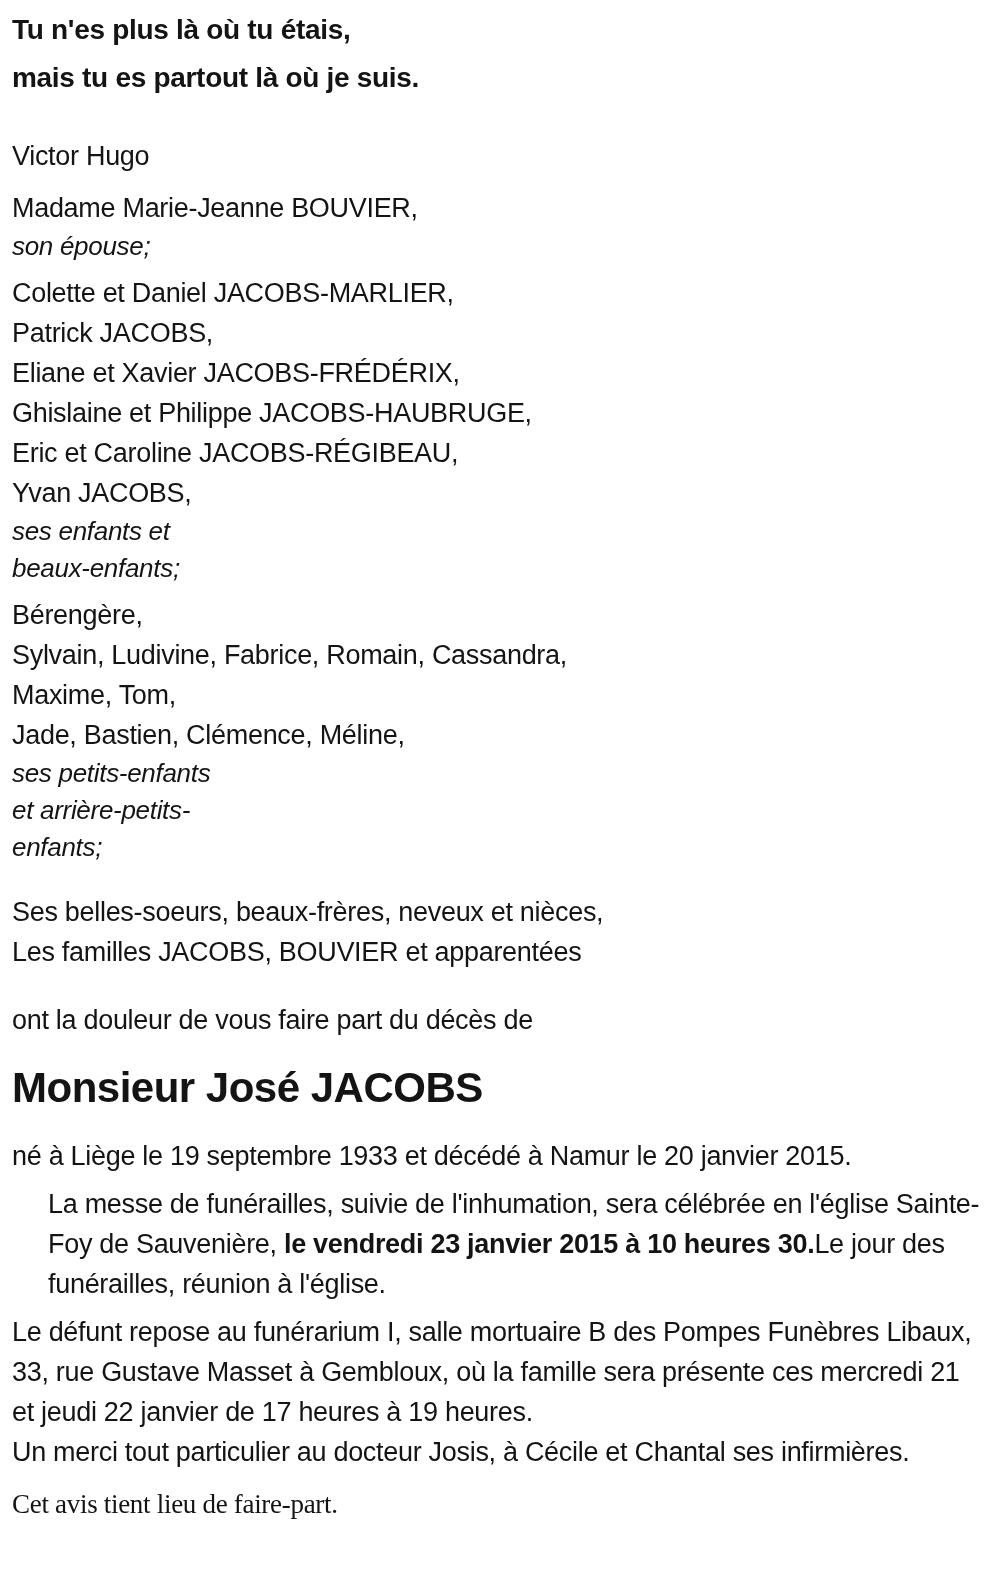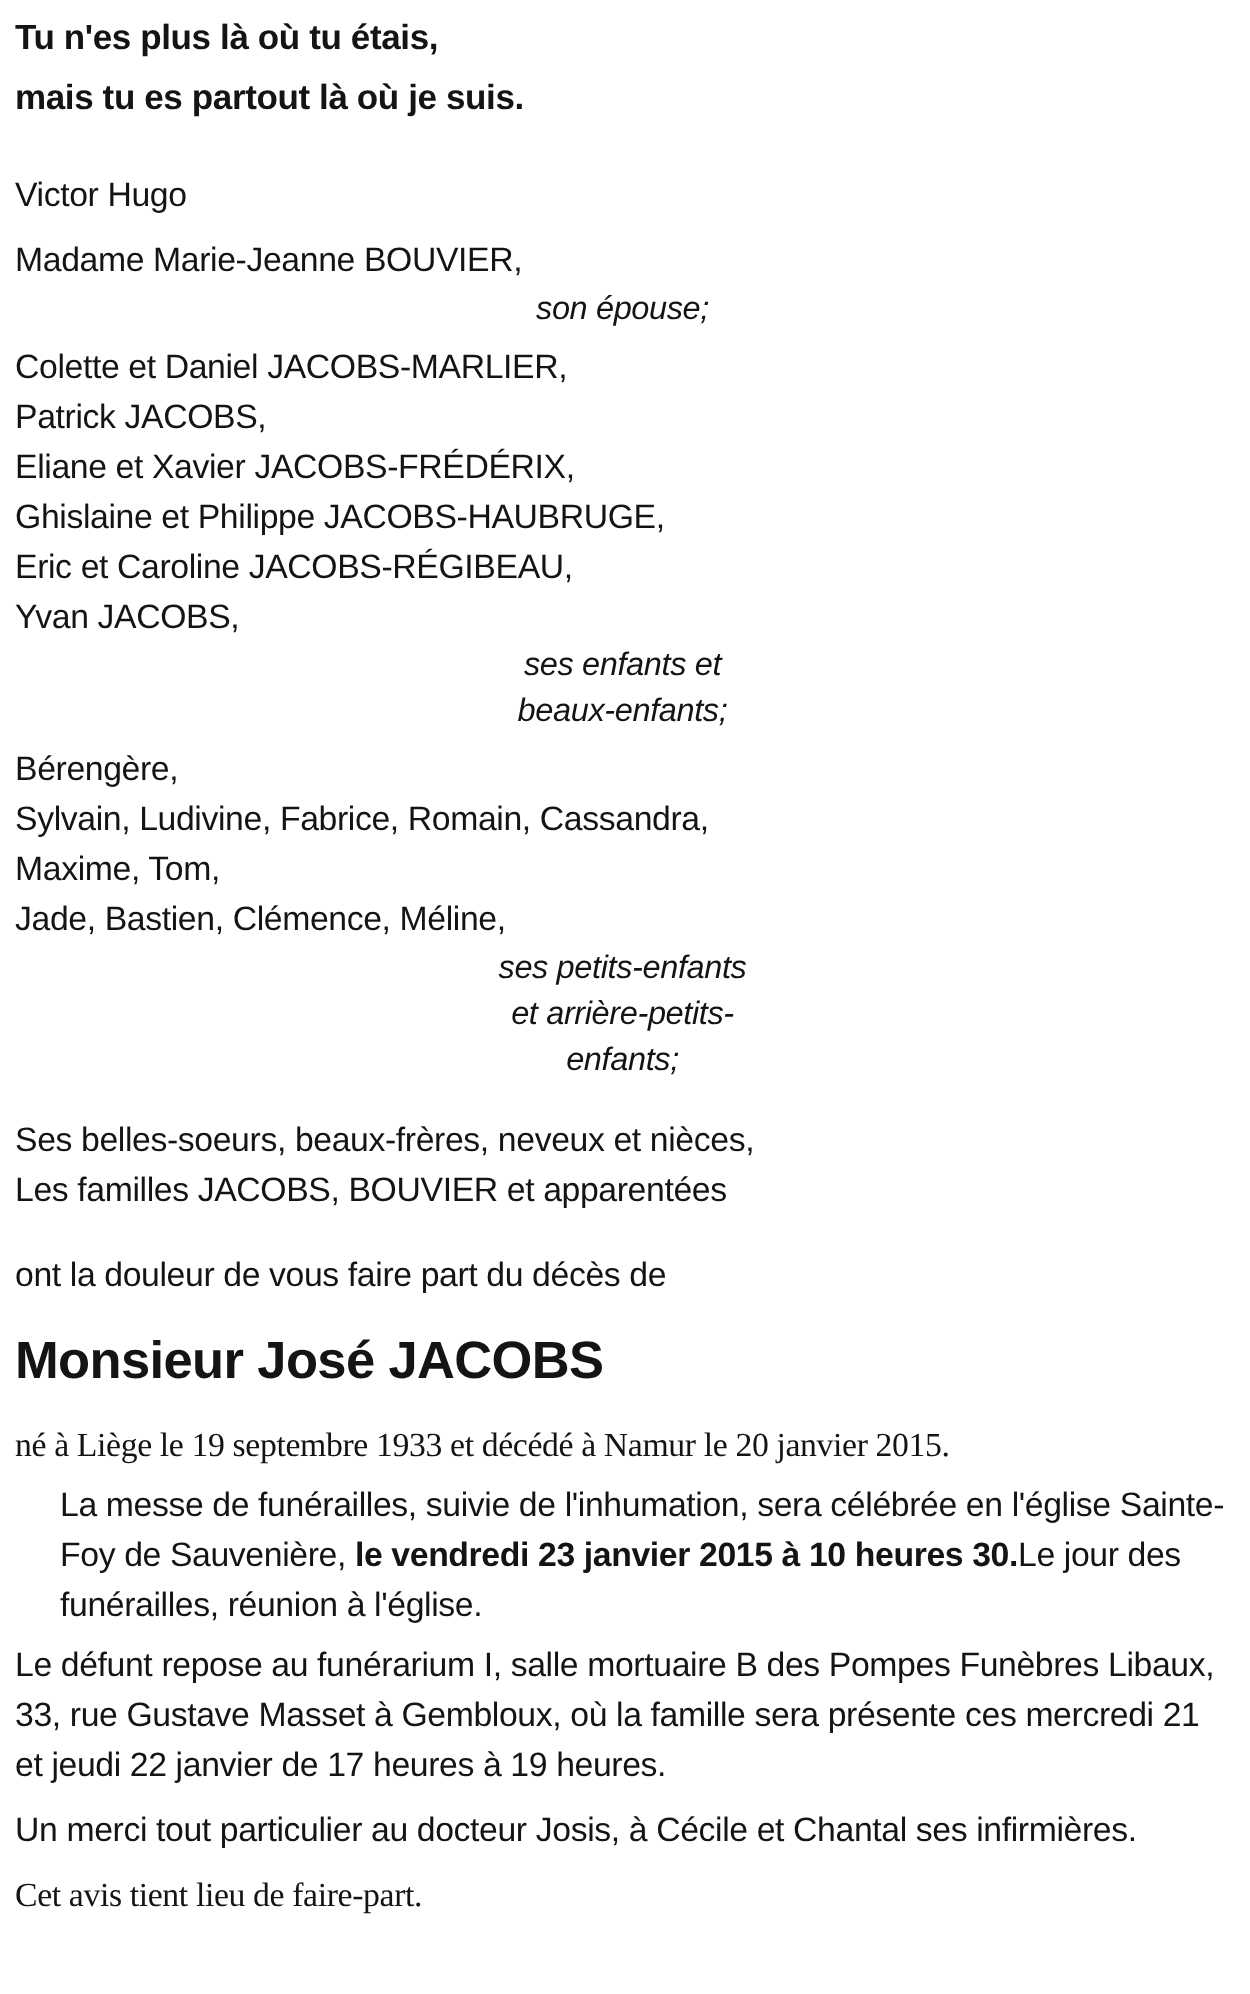--- a/index.html
+++ b/index.html
@@ -20,42 +20,42 @@
     font-size: 28px;
     line-height: 48px;
   }
   .author {
     margin-top: 34px;
     line-height: 40px;
   }
   .name-line { line-height: 40px; }
   .spouse-block { margin-top: 12px; }
   .relation {
-    text-align: center;
+    text-align: left;
     font-style: italic;
     font-size: 26px;
     line-height: 37px;
     padding-right: 2px;
   }
   .children-block { margin-top: 8px; }
   .grandchildren-block { margin-top: 8px; }
   .others-block { margin-top: 26px; }
   .intro { margin-top: 28px; }
   .deceased-name {
     margin: 20px 0 0 0;
     font-size: 42px;
     line-height: 56px;
     font-weight: bold;
     letter-spacing: -0.5px;
   }
   .para { margin: 0; }
-  .life-dates { margin-top: 20px; font-family: Liberation Serif, serif; }
+  .life-dates { margin-top: 20px; }
   .ceremony { margin-top: 8px; margin-left: 36px; }
   .repose { margin-top: 8px; }
-  .thanks { margin-top: 12px; }
+  .thanks { margin-top: 0; }
   .closing { margin-top: 12px; font-family: Liberation Serif, serif; }
   .bold-inline { font-weight: bold; }
 </style>
 </head>
 <body>
 
 <div class="quote">
   <div>Tu n'es plus là où tu étais,</div>
   <div>mais tu es partout là où je suis.</div>
 </div>

